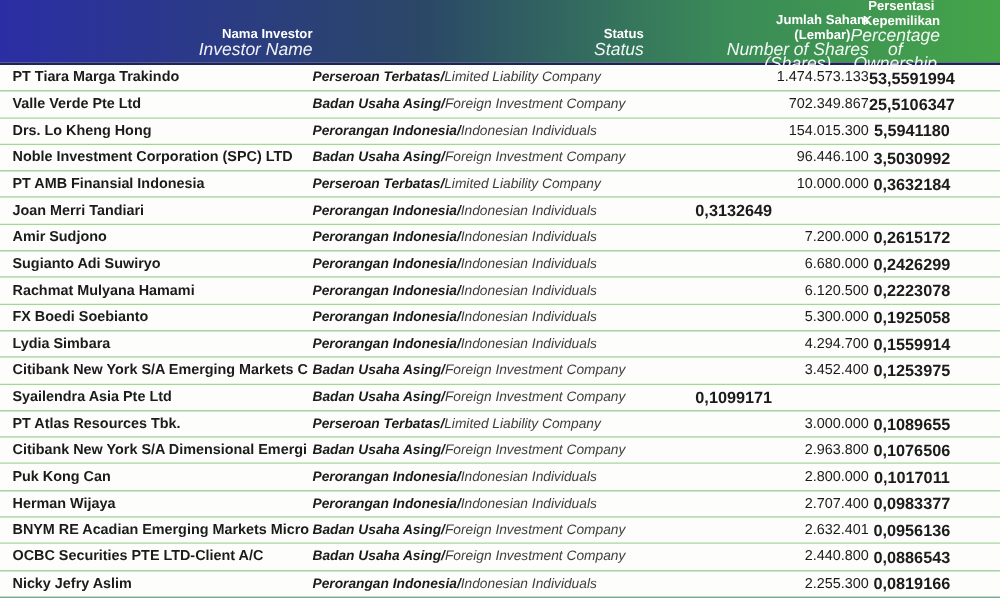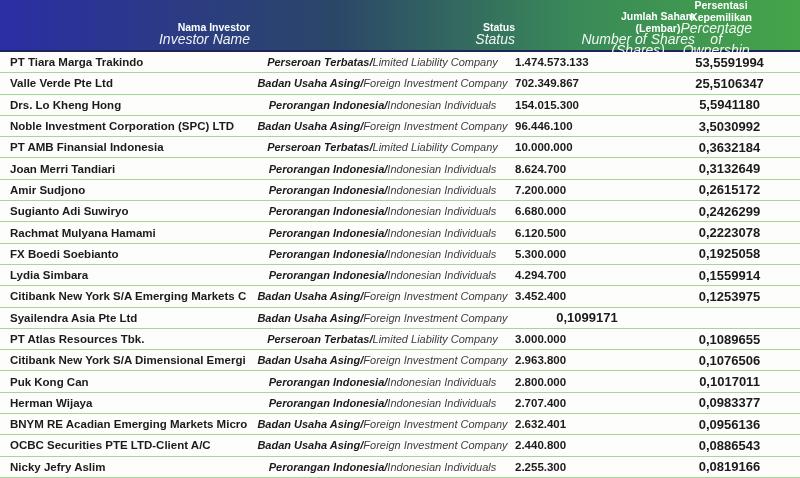--- a/index.html
+++ b/index.html
@@ -35,24 +35,24 @@
   .row {
     display:grid; grid-template-columns:250px 265px 180px 105px;
     height:21.3px; box-sizing:border-box;
     border-bottom:1.5px solid var(--row_divider,#A3D894);
     align-items:center; background:#FDFDFB;
   }
   .cell-name {
     padding-left:10px; font-weight:bold; font-size:11.5px; color:#1B1B1B;
     white-space:nowrap; overflow:hidden;
   }
-  .cell-status { text-align:center; font-size:11px; white-space:nowrap; overflow:hidden; }
+  .cell-status { font-size:11px; white-space:nowrap; overflow:hidden; }
   .status-id { font-weight:bold; font-style:italic; color:#1B1B1B; }
   .status-en { font-style:italic; color:#3D3D3D; }
-  .cell-shares { text-align:left; font-weight:bold; font-size:11.5px; color:#1B1B1B; }
+  .cell-shares { text-align:right; font-weight:normal; font-size:11.5px; color:#1B1B1B; }
   .cell-pct { text-align:center; font-weight:bold; font-size:13px; color:#1B1B1B; padding-right:36px; }
 </style>
 </head>
 <body>
 
 <div class="table">
 
   <div class="header">
     <div class="hcell c1">
       <div class="htitle">Nama Investor</div>
@@ -103,21 +103,20 @@
       </div>
       <div class="row">
         <div class="cell-name">PT AMB Finansial Indonesia</div>
         <div class="cell-status"><span class="status-id">Perseroan Terbatas/</span><span class="status-en">Limited Liability Company</span></div>
         <div class="cell-shares">10.000.000</div>
         <div class="cell-pct">0,3632184</div>
       </div>
       <div class="row">
         <div class="cell-name">Joan Merri Tandiari</div>
         <div class="cell-status"><span class="status-id">Perorangan Indonesia/</span><span class="status-en">Indonesian Individuals</span></div>
-        <div class="cell-shares">8.624.700</div>
         <div class="cell-pct">0,3132649</div>
       </div>
       <div class="row">
         <div class="cell-name">Amir Sudjono</div>
         <div class="cell-status"><span class="status-id">Perorangan Indonesia/</span><span class="status-en">Indonesian Individuals</span></div>
         <div class="cell-shares">7.200.000</div>
         <div class="cell-pct">0,2615172</div>
       </div>
       <div class="row">
         <div class="cell-name">Sugianto Adi Suwiryo</div>

